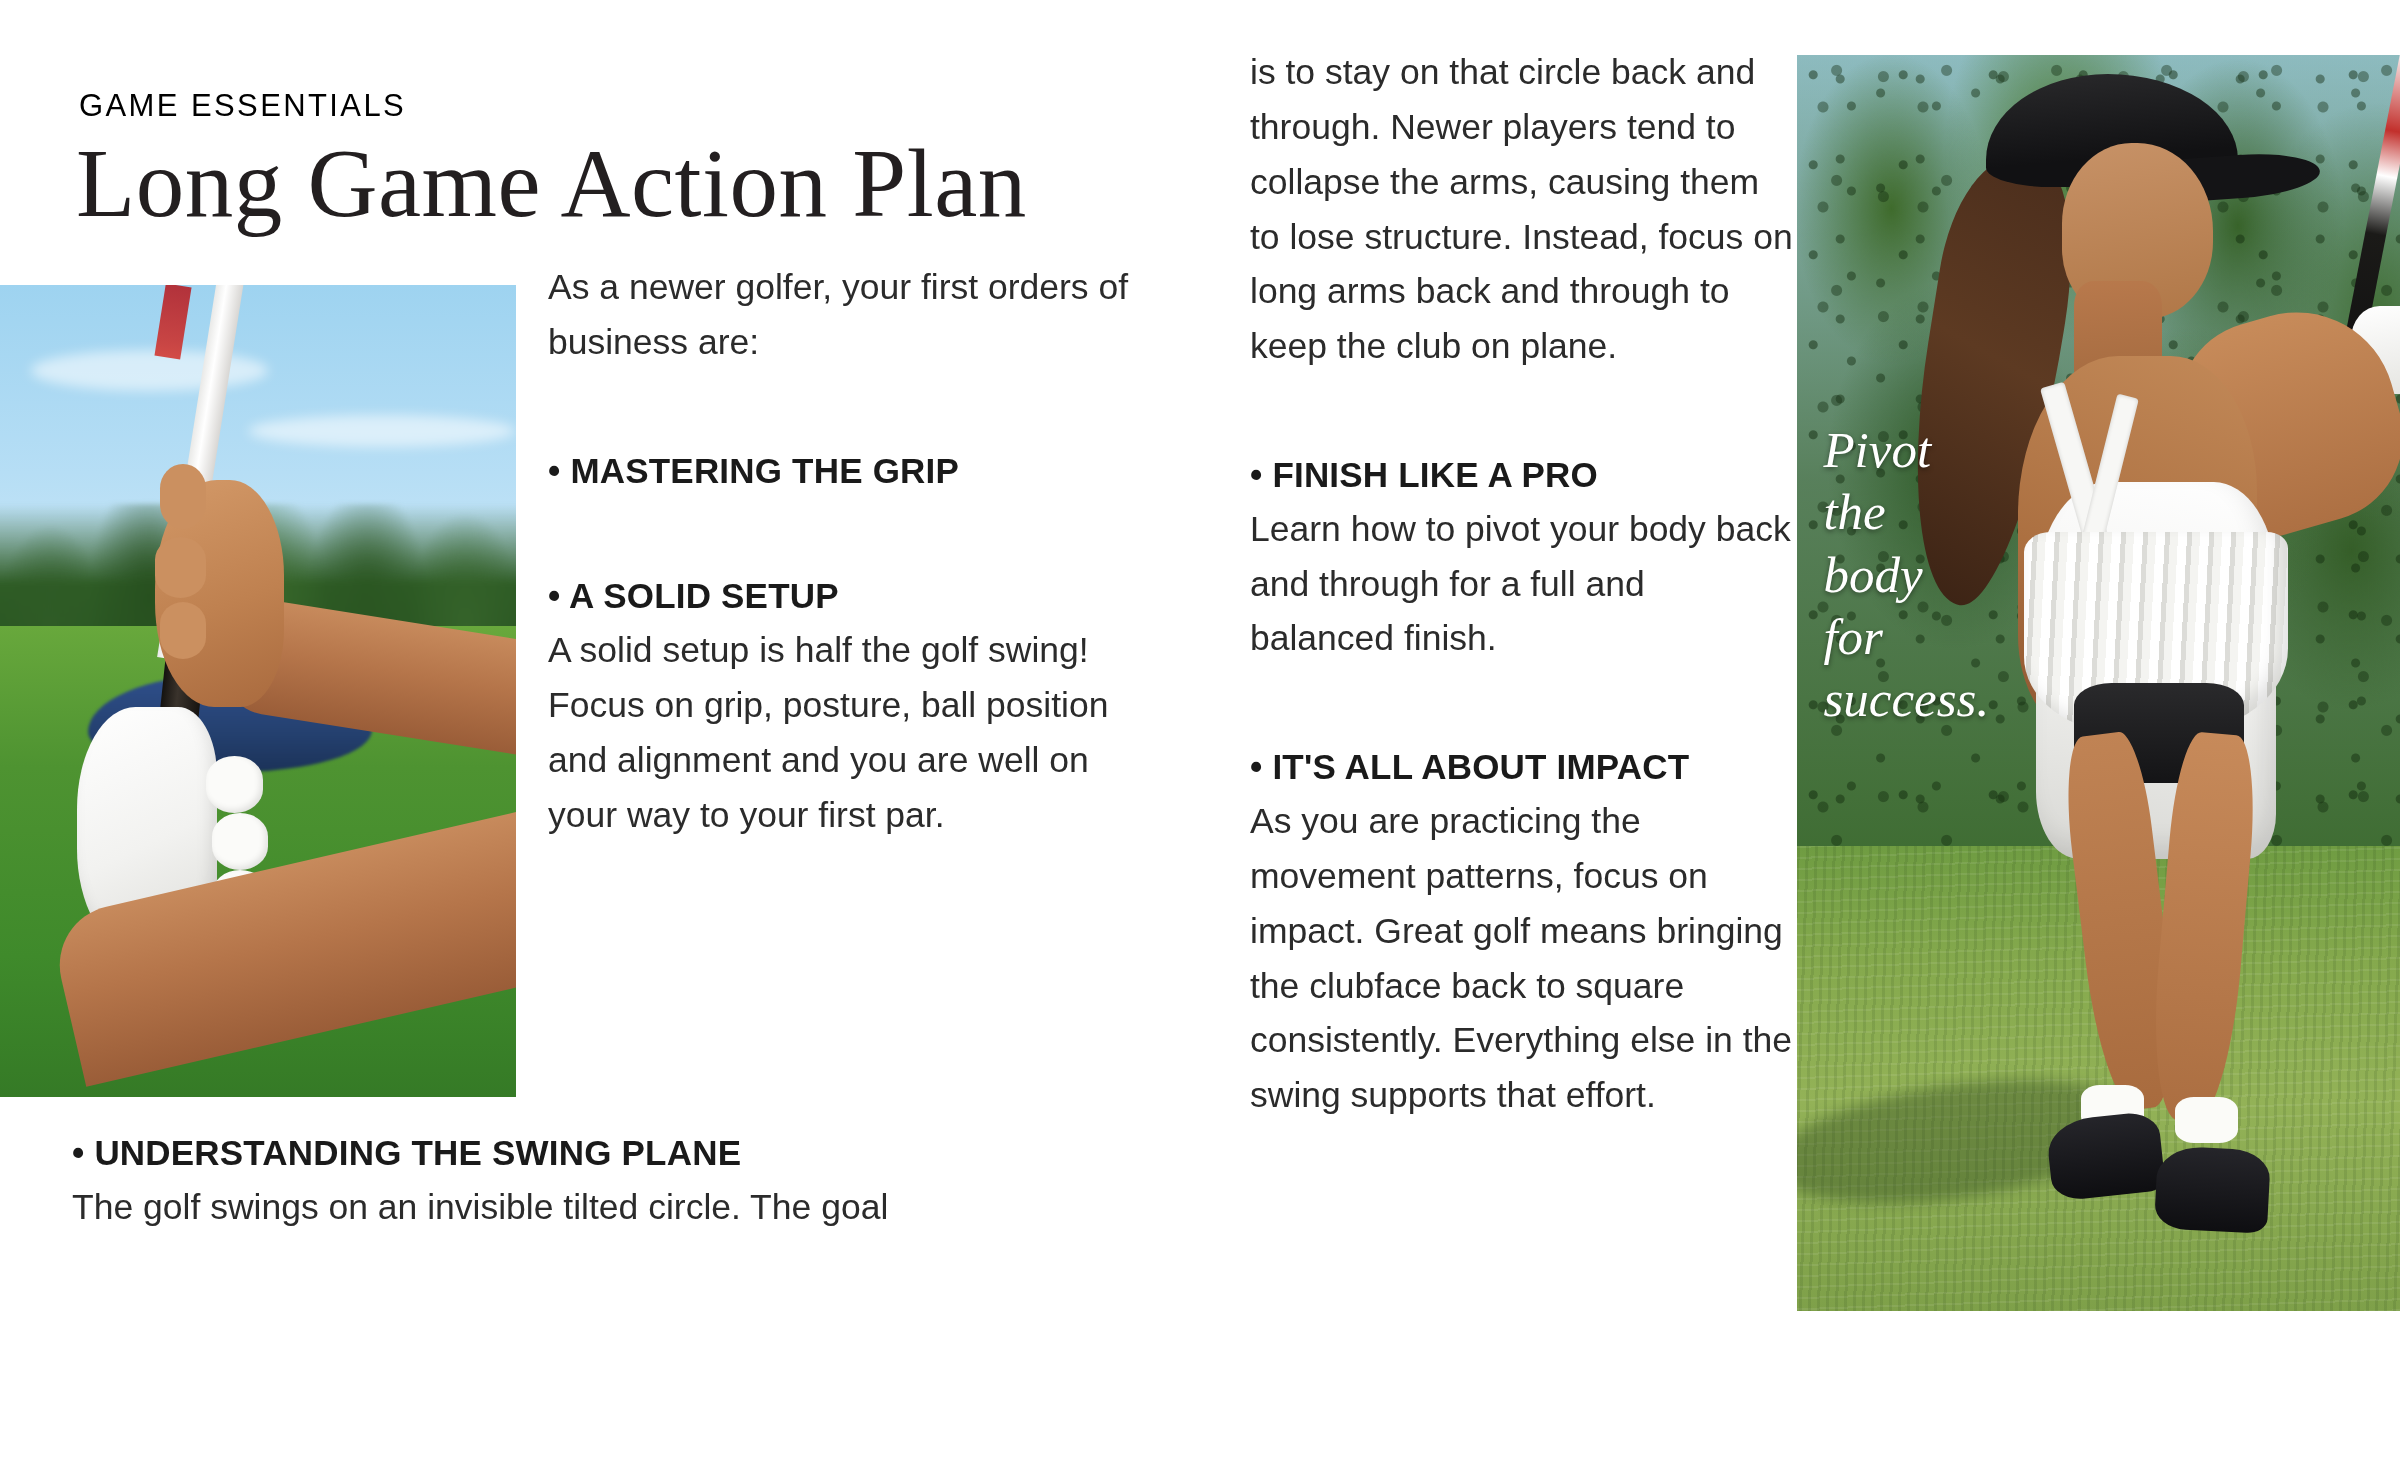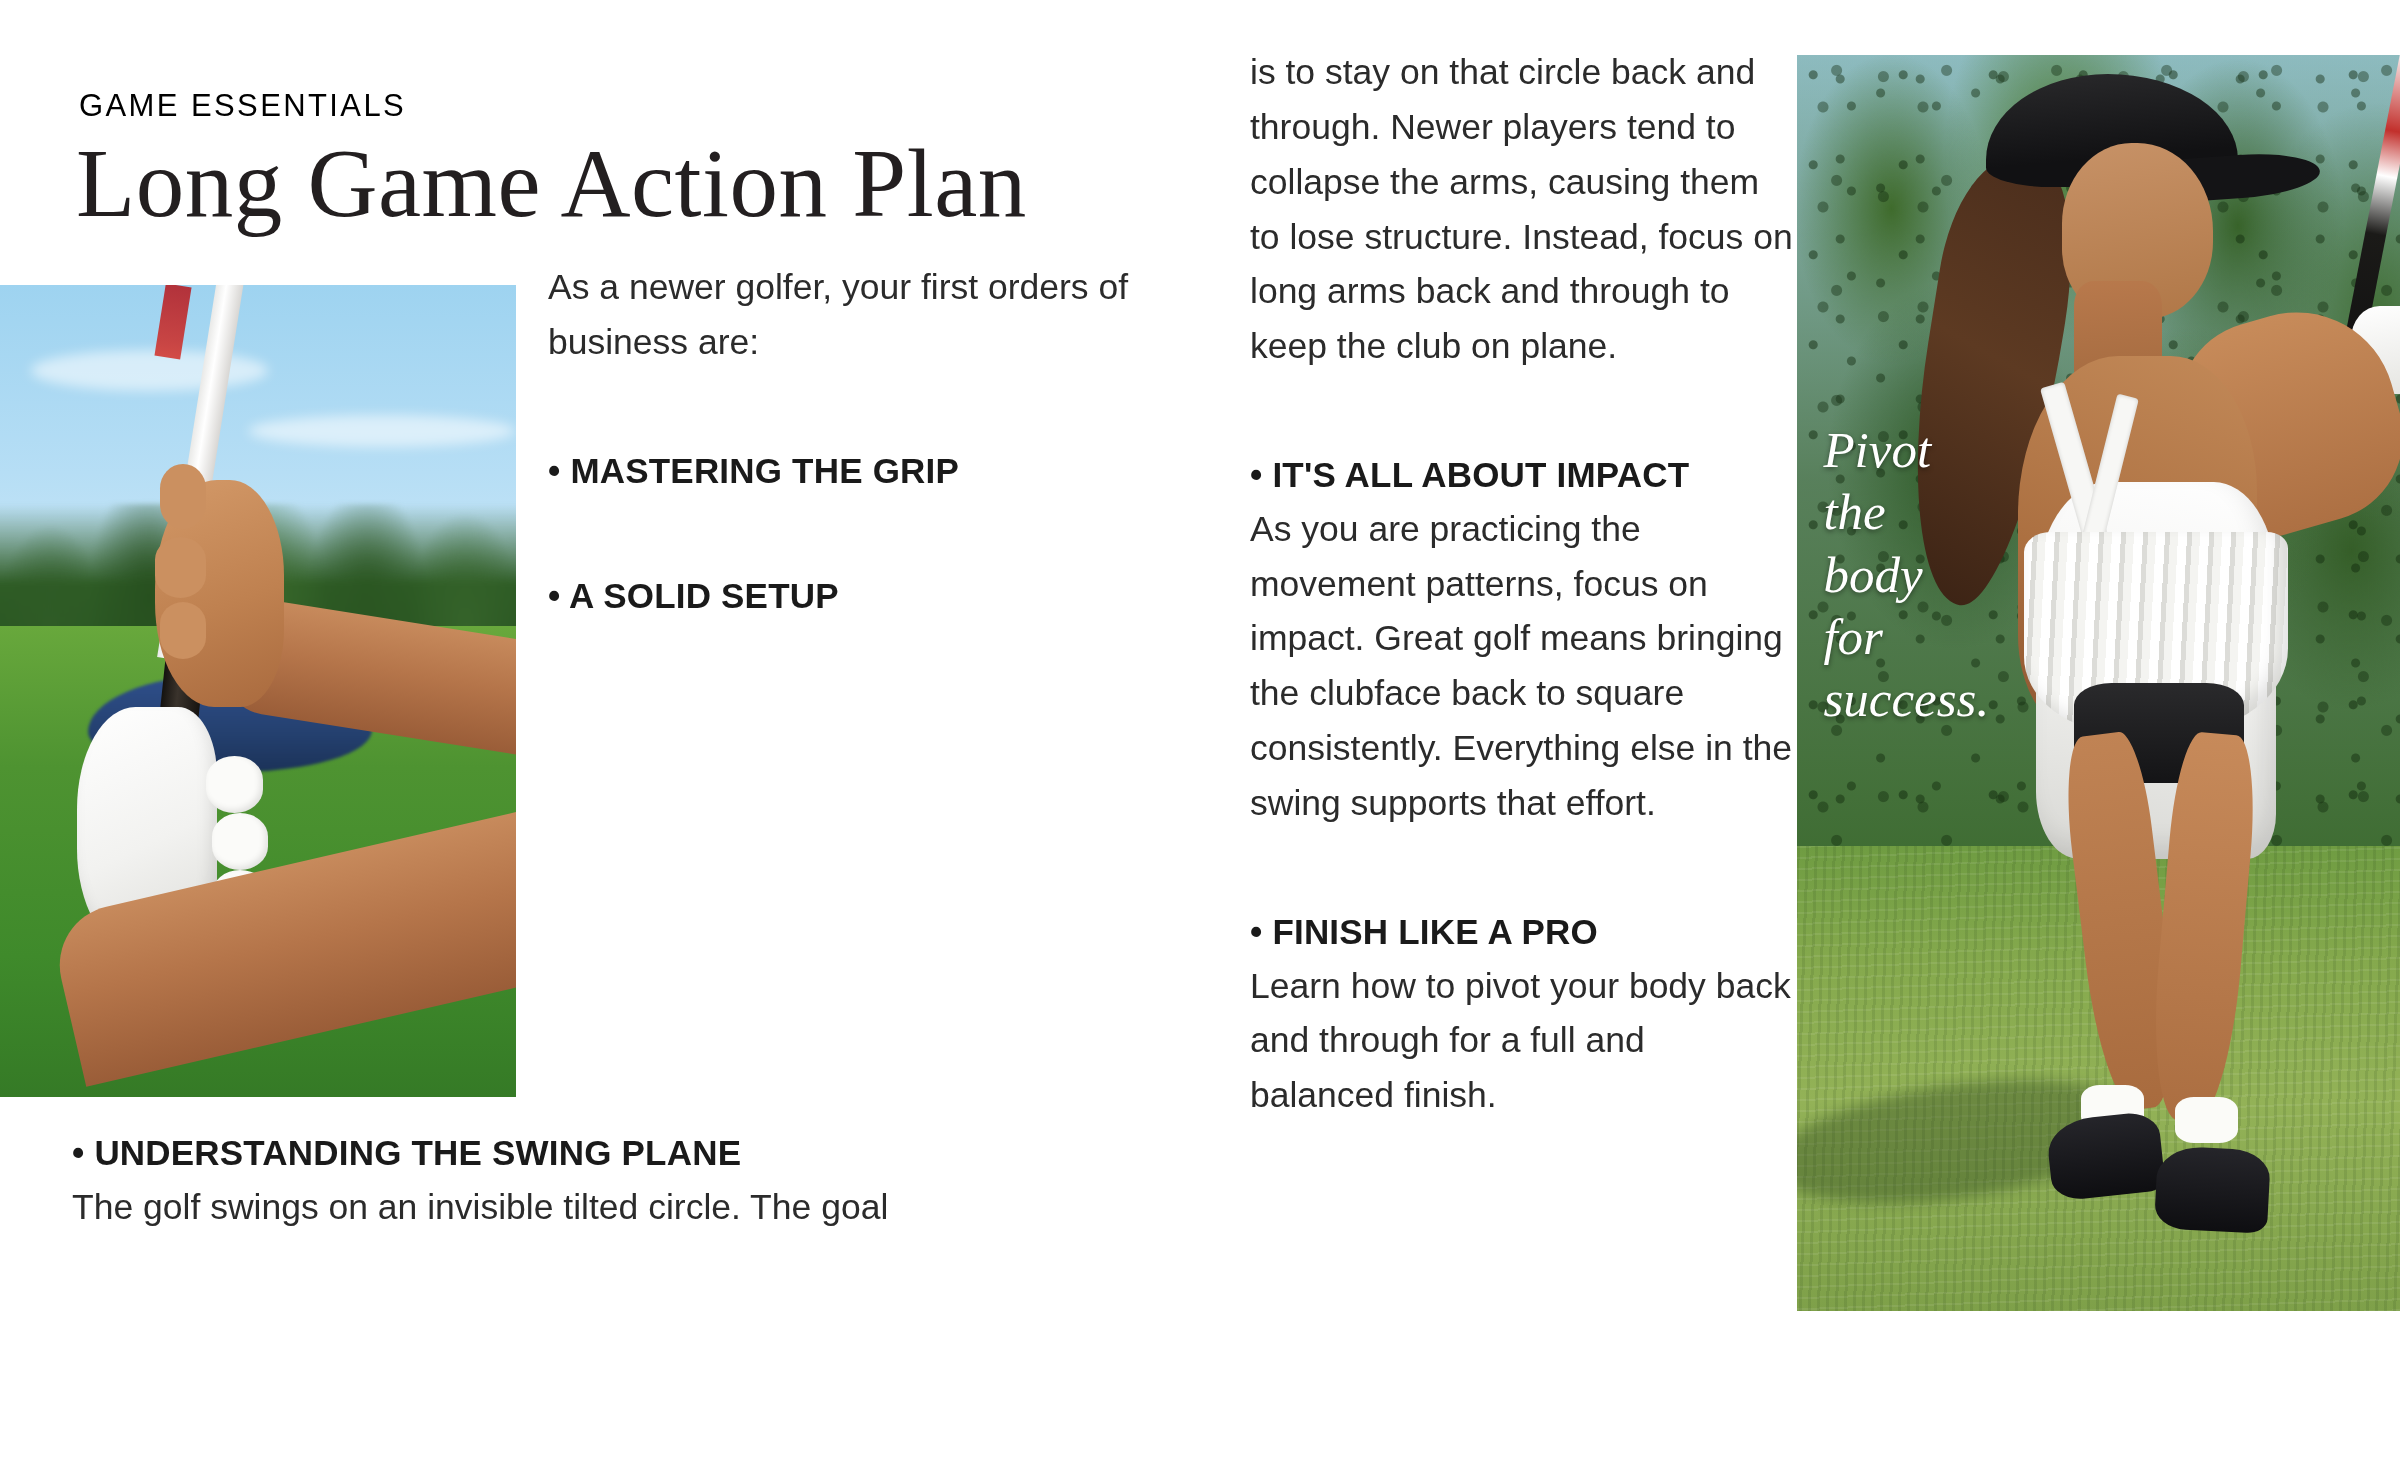--- a/index.html
+++ b/index.html
@@ -359,35 +359,36 @@
 
   <div class="col" id="col-one">
     <p class="body-p intro">As a newer golfer, your first orders of business are:</p>
 
     <div class="sec">
       <div class="sec-head">• MASTERING THE GRIP</div>
     </div>
 
     <div class="sec">
       <div class="sec-head">• A SOLID SETUP</div>
+      <p class="body-p">A solid setup is half the golf swing! Focus on grip, posture, ball position and alignment and you are well on your way to your first par.</p>
     </div>
   </div>
 
   <div class="col" id="col-two">
     <p class="body-p">is to stay on that circle back and through. Newer players tend to collapse the arms, causing them to lose structure. Instead, focus on long arms back and through to keep the club on plane.</p>
+
+    <div class="sec">
+      <div class="sec-head">• FINISH LIKE A PRO</div>
+      <p class="body-p">Learn how to pivot your body back and through for a full and balanced finish.</p>
+    </div>
 
     <div class="sec">
       <div class="sec-head">• IT'S ALL ABOUT IMPACT</div>
       <p class="body-p">As you are practicing the movement patterns, focus on impact. Great golf means bringing the clubface back to square consistently. Everything else in the swing supports that effort.</p>
     </div>
-
-    <div class="sec">
-      <div class="sec-head">• FINISH LIKE A PRO</div>
-      <p class="body-p">Learn how to pivot your body back and through for a full and balanced finish.</p>
-    </div>
   </div>
 
   <div class="col" id="col-wide">
     <div class="sec-head">• UNDERSTANDING THE SWING PLANE</div>
     <p class="body-p">The golf swings on an invisible tilted circle. The goal</p>
   </div>
 
 </div>
 
 </body></html>

